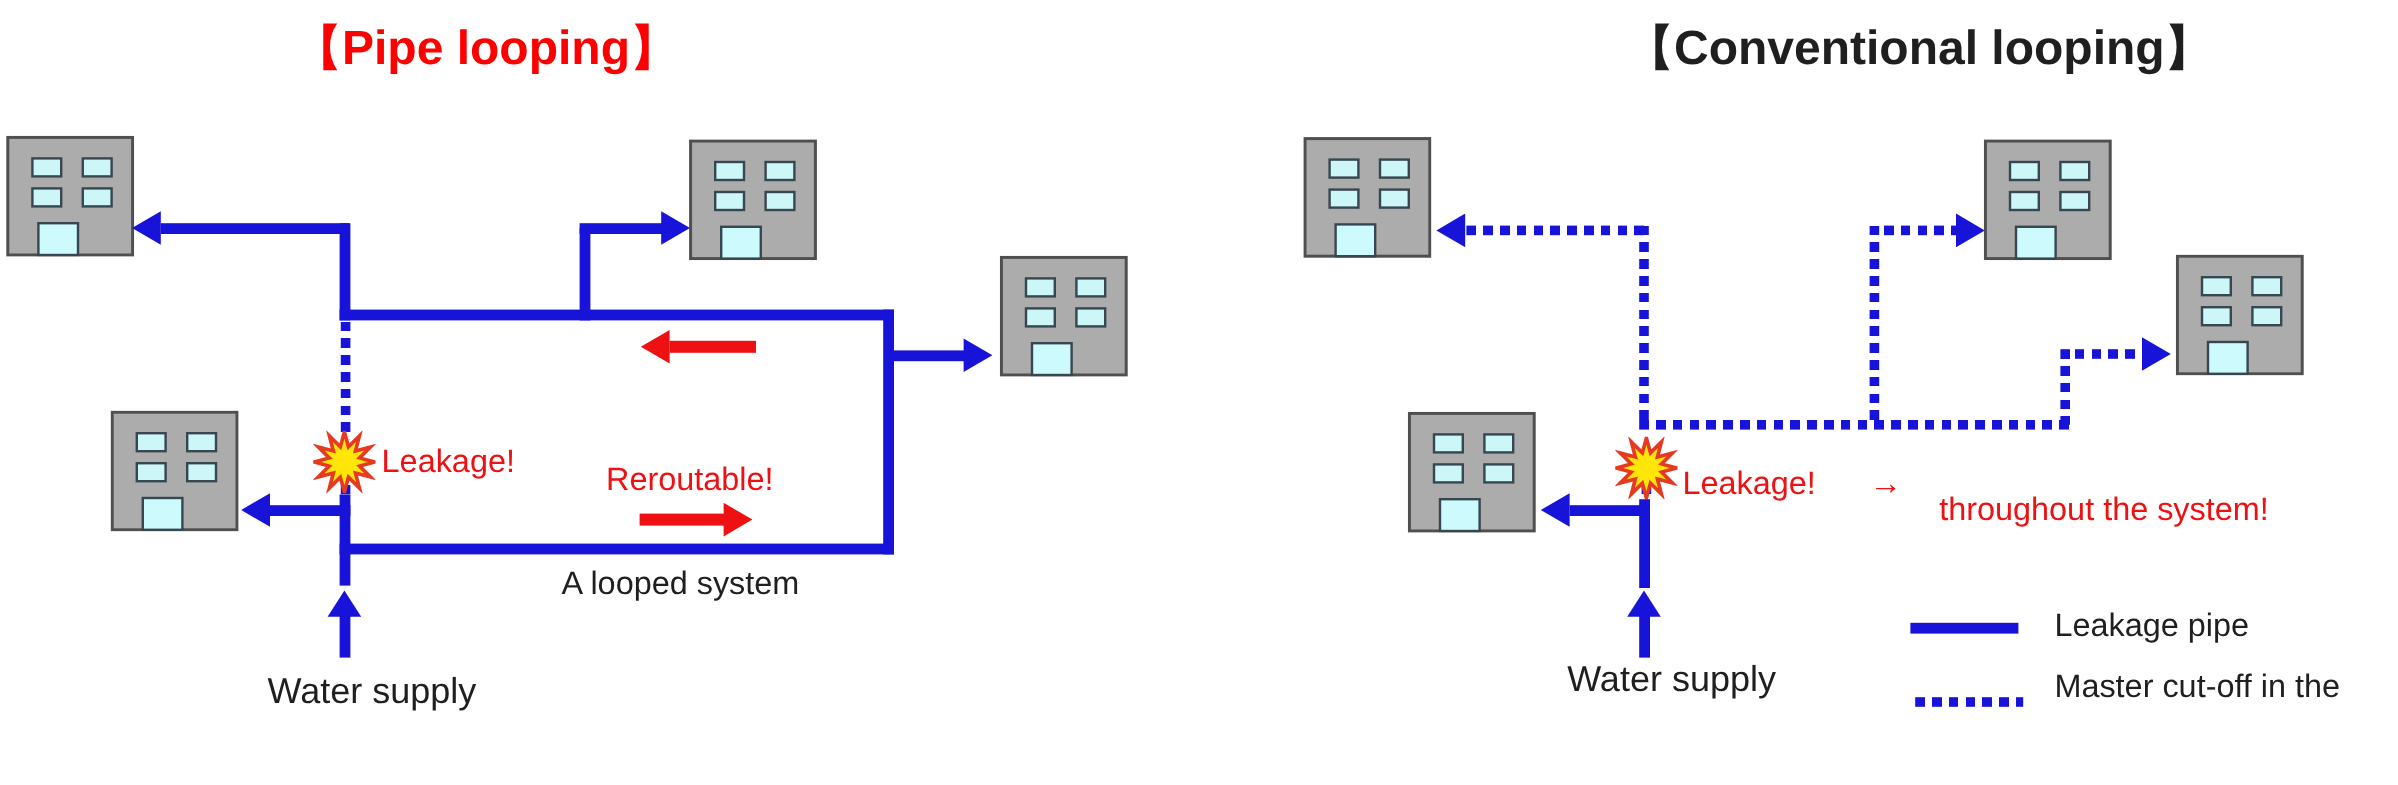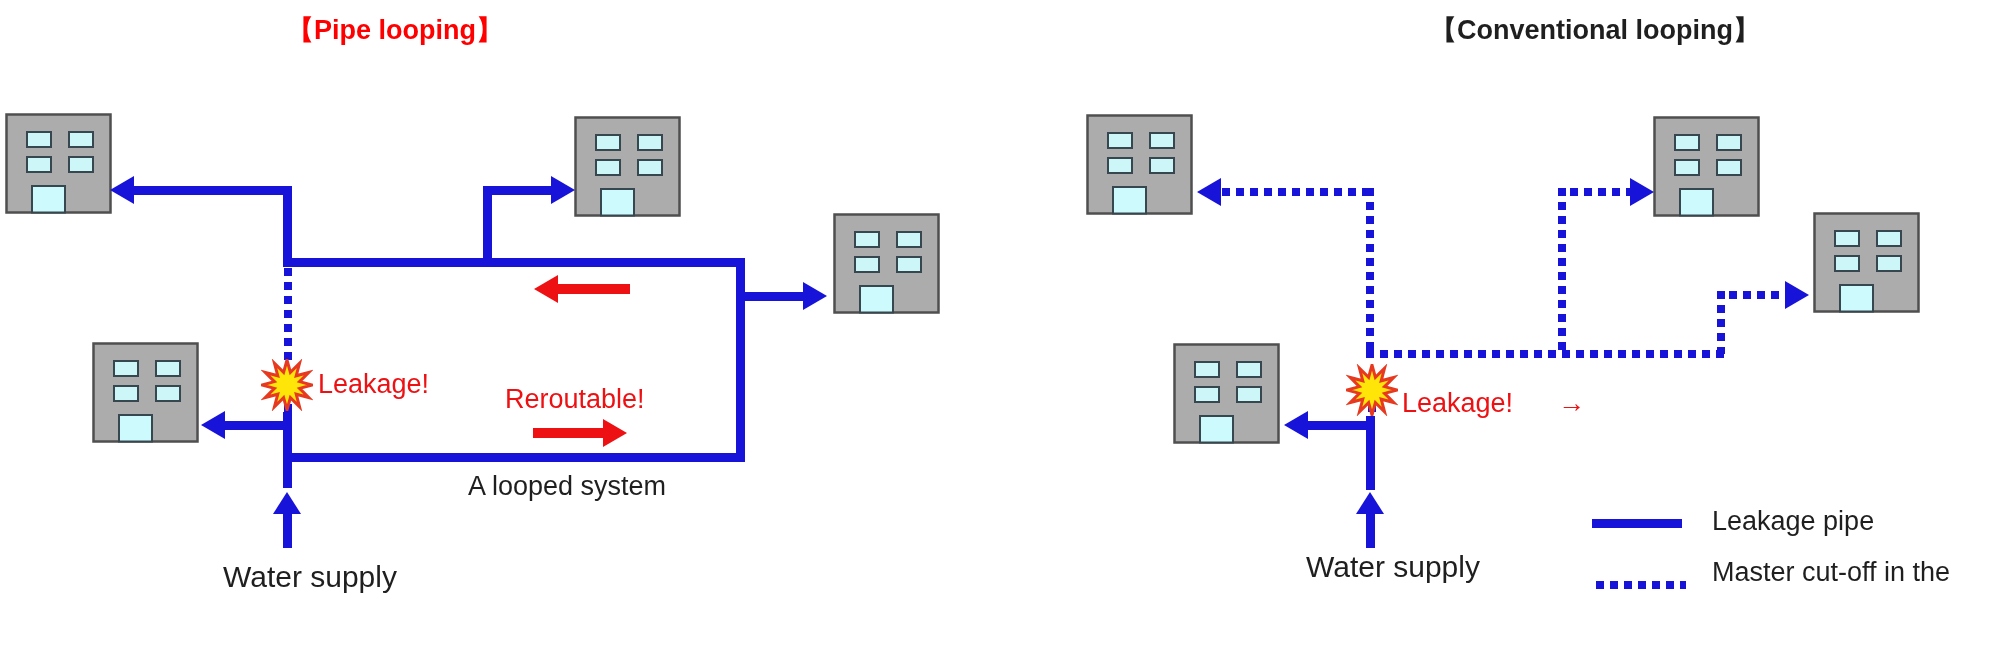--- a/index.html
+++ b/index.html
@@ -10,21 +10,21 @@
     --bldg:#acacac;
     --bldg-line:#4f4f4f;
     --win:#ccf6f8;
     --burst-fill:#ffe608;
     --burst-line:#e6391f;
   }
   *{margin:0;padding:0;box-sizing:border-box;}
   body{background:#ffffff;font-family:"Liberation Sans","DejaVu Sans",sans-serif;}
   .stage{position:relative;width:1998px;height:654px;background:#ffffff;overflow:hidden;}
   .abs{position:absolute;}
-  .title{font-size:27px;font-weight:bold;text-align:center;white-space:nowrap;}
+  .title{font-size:40px;font-weight:bold;text-align:center;white-space:nowrap;}
   .title.red{color:var(--title-red);}
   .title.black{color:var(--ink);}
   .lbl{font-size:27px;white-space:nowrap;}
   .lbl.red{color:var(--red);}
   .lbl.black{color:var(--ink);}
   .ws{font-size:30px;color:var(--ink);white-space:nowrap;}
   .pipe{background:var(--blue);}
   .dot-v{width:8px;background:repeating-linear-gradient(180deg,var(--blue) 0 8px,transparent 8px 14px);}
   .dot-h{height:8px;background:repeating-linear-gradient(90deg,var(--blue) 0 8px,transparent 8px 14px);}
   .ah-left{width:0;height:0;border-top:14px solid transparent;border-bottom:14px solid transparent;border-right:24px solid var(--blue);}
@@ -180,20 +180,21 @@
 </div>
 
   <div class="abs pipe" style="left:1366px;top:416px;width:9px;height:74px;"></div>
   <div class="abs pipe" style="left:1308px;top:421px;width:67px;height:9px;"></div>
   <div class="abs ah-left" style="left:1284px;top:411px;"></div>
   <div class="abs pipe" style="left:1366px;top:512px;width:9px;height:36px;"></div>
   <div class="abs ah-up" style="left:1356px;top:492px;"></div>
 
   <div class="abs lbl red" style="left:1402px;top:388px;">Leakage!</div>
   <div class="abs lbl red" style="left:1558px;top:388px;">→</div>
+  <div class="abs lbl red" style="left:1616px;top:409px;">throughout the system!</div>
   <div class="abs ws" style="left:1303px;top:550px;width:180px;text-align:center;">Water supply</div>
 
   <div class="abs legend-solid" style="left:1592px;top:519px;width:90px;height:9px;"></div>
   <div class="abs lbl black" style="left:1712px;top:506px;">Leakage pipe</div>
   <div class="abs dot-h" style="left:1596px;top:581px;width:90px;"></div>
   <div class="abs lbl black" style="left:1712px;top:557px;">Master cut-off in the</div>
 
 </div>
 
 </body></html>

